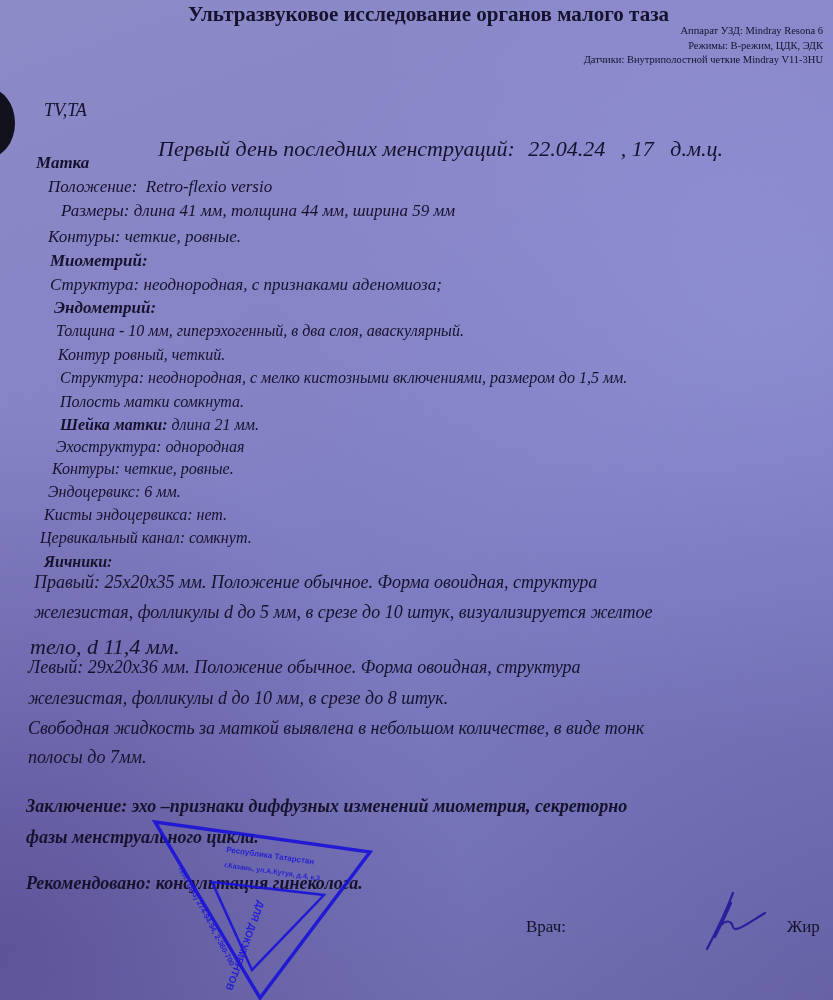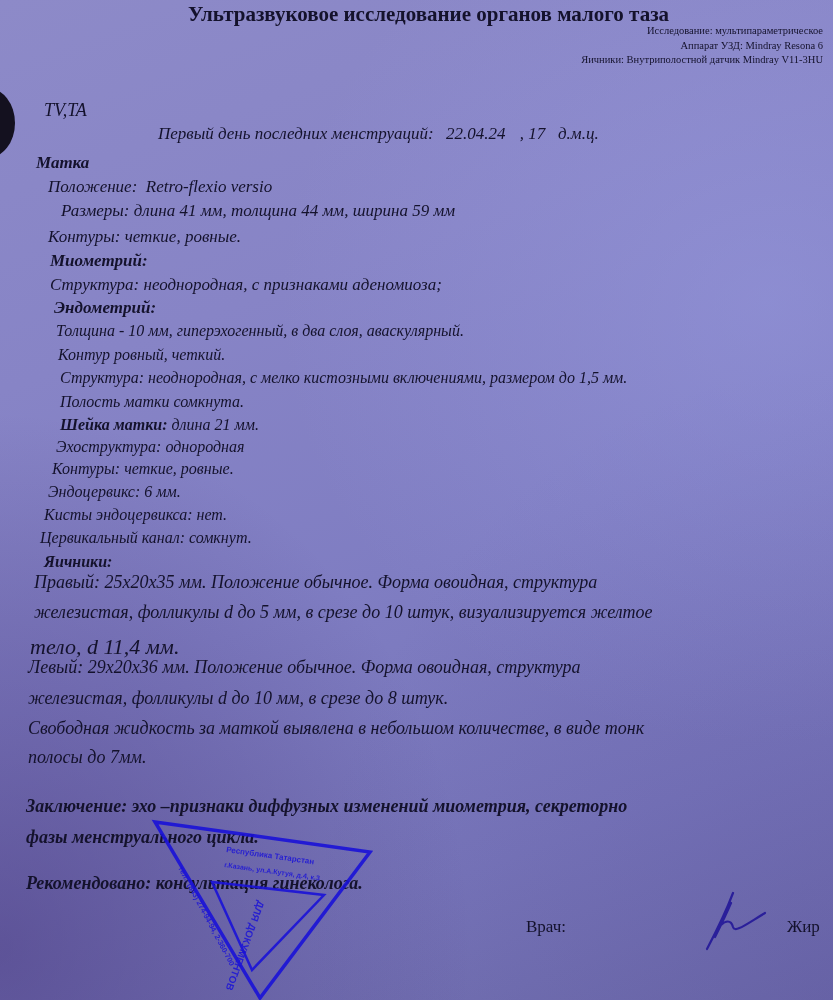--- a/index.html
+++ b/index.html
@@ -34,28 +34,28 @@
 </style>
 </head>
 <body>
 
 <div class="paper-shade"></div>
 <div class="finger"></div>
 
 <div class="line serif title">Ультразвуковое исследование органов малого таза</div>
 
 <div class="meta serif">
-  <div>Исследование: мультипараметрическое</div>
   <div>Аппарат УЗД: Mindray Resona 6</div>
-  <div>Яичники: Внутриполостной датчик Mindray V11-3HU</div>
+  <div>Режимы: В-режим, ЦДК, ЭДК</div>
+  <div>Датчики: Внутриполостной четкие Mindray V11-3HU</div>
 </div>
 
 <div class="line serif body-text" style="left:44px; top:100px; font-size:18px;">TV,TA</div>
 
-<div class="line serif body-text" style="left:158px; top:124px; font-size:17px;text-align:center;">
+<div class="line serif body-text" style="left:158px; top:136px; font-size:22px;text-align:center;">
   <span>Первый день последних менструаций:</span>
   <span style="margin-left:8px;">22.04.24</span>
   <span style="margin-left:10px; white-space:pre;">, 17   д.м.ц.</span>
 </div>
 
 <div class="line serif body-text h" style="left:36px; top:153px;">Матка</div>
 <div class="line serif body-text" style="left:48px; top:177px; white-space:pre;">Положение:  Retro-flexio versio</div>
 <div class="line serif body-text" style="left:61px; top:201px;">Размеры: длина 41 мм, толщина 44 мм, ширина 59 мм</div>
 <div class="line serif body-text" style="left:48px; top:227px;">Контуры: четкие, ровные.</div>
 

